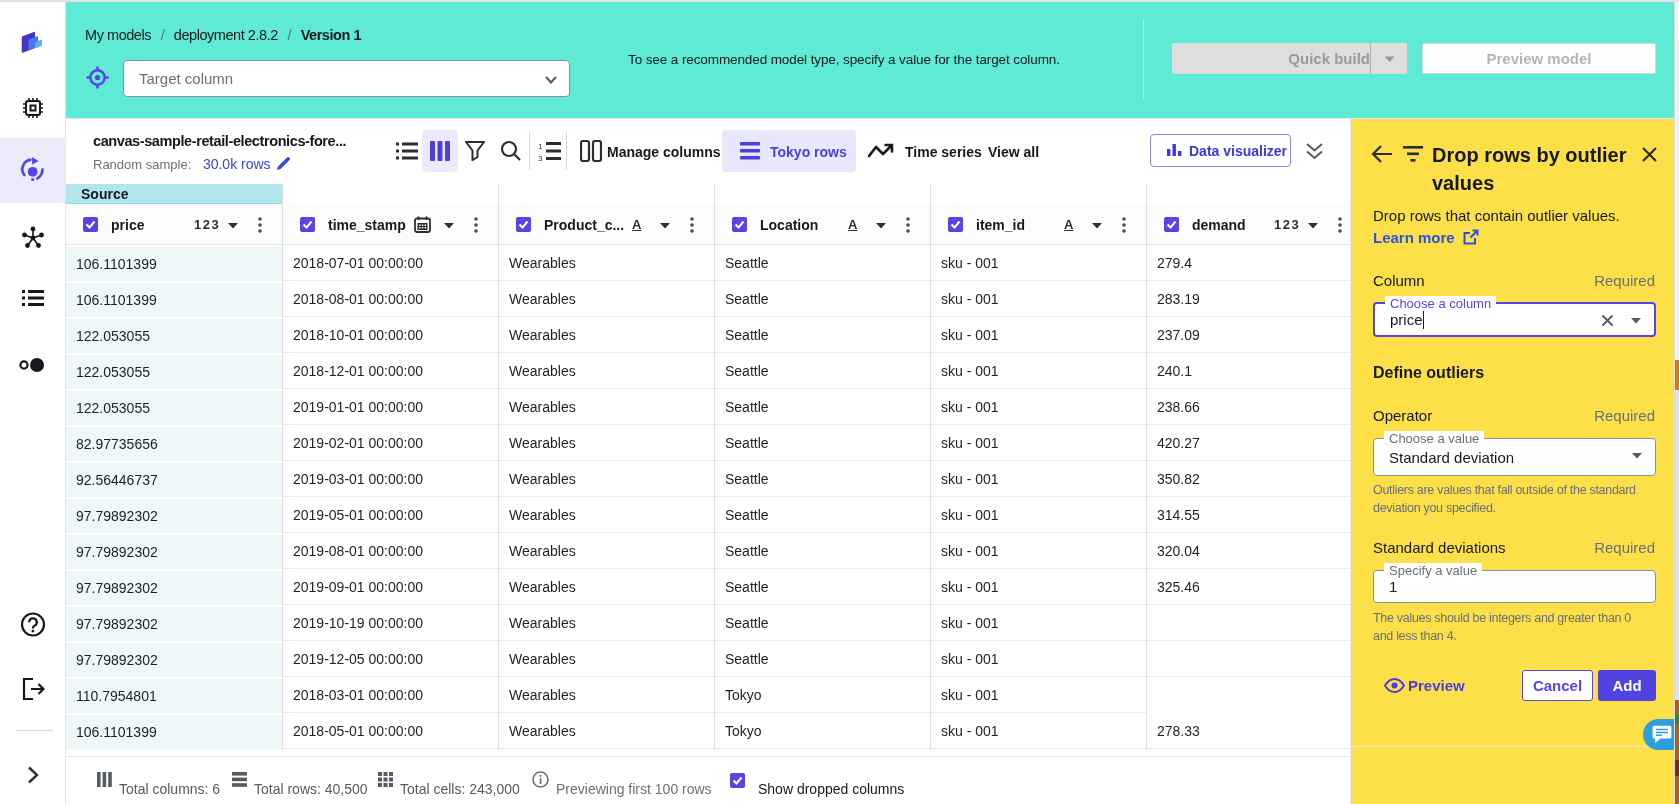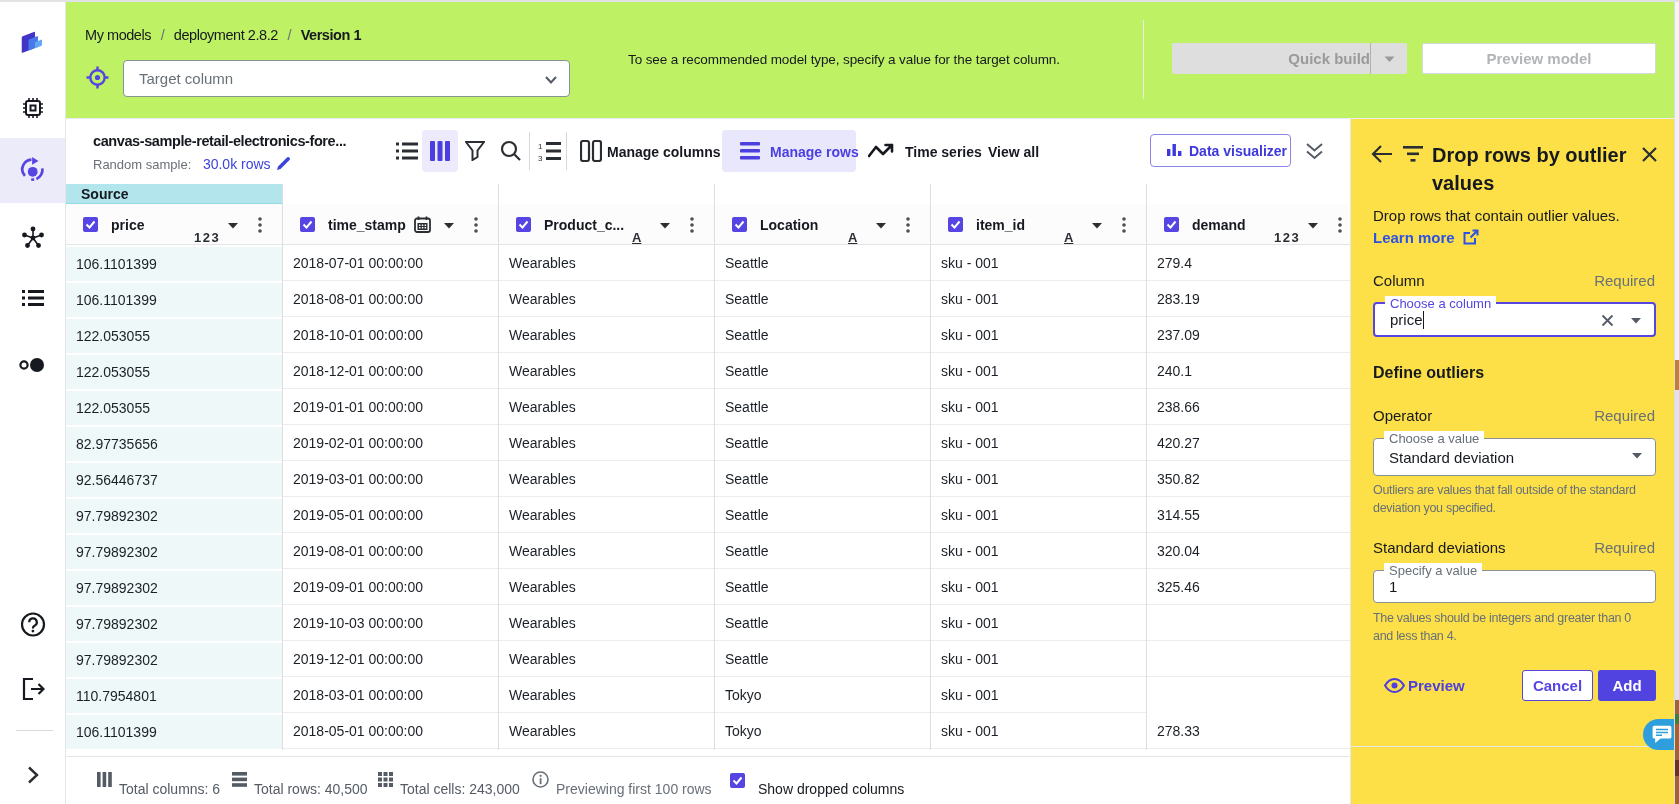--- a/index.html
+++ b/index.html
@@ -5,21 +5,21 @@
 * { margin:0; padding:0; box-sizing:border-box; }
 html,body { width:1679px; height:804px; overflow:hidden; background:#fff;
   font-family:"Liberation Sans", sans-serif; color:#16191f; }
 .abs { position:absolute; }
 
 #sidebar { position:absolute; left:0; top:0; width:66px; height:804px; background:#fff;
   border-right:1px solid #e4e6e8; z-index:5; }
 #sidebar .active { position:absolute; left:0; top:138px; width:65px; height:65px; background:#ecebfa; }
 .sicon { position:absolute; left:50%; transform:translateX(-50%); }
 
-#tophdr { position:absolute; left:66px; top:0; width:1613px; height:119px; background:#bef264;
+#tophdr { position:absolute; left:66px; top:0; width:1613px; height:119px; background:#5eead4;
   border-bottom:1px solid #e9ebed; }
 #crumb { position:absolute; left:19px; top:27px; font-size:14.5px; letter-spacing:-0.45px; color:#16191f; }
 #crumb .sep { color:#687078; margin:0 6px; }
 #crumb b { font-weight:bold; }
 #targetbox { position:absolute; left:57px; top:60px; width:447px; height:37px;
   border:1px solid #879196; border-radius:4px; background:#fff; }
 #targetbox .ph { position:absolute; left:15px; top:9px; font-size:15px; color:#687078; }
 #hdrmsg { position:absolute; left:562px; top:52px; font-size:13.5px; letter-spacing:-0.1px; color:#16191f; }
 #hdrdiv { position:absolute; left:1077px; top:20px; width:1px; height:79px; background:#eaeded; }
 .btn { position:absolute; font-size:15px; font-weight:bold; text-align:center; border-radius:2px; }
@@ -42,21 +42,21 @@
 .col { position:absolute; top:0; height:566px; border-right:1px solid #dcdfe1; }
 #src { position:absolute; left:0; top:0; width:217px; height:20px; background:#b2e5ec; border-bottom:1px solid #93d9e2; }
 #src b { position:absolute; left:15px; top:2px; font-size:14px; color:#16191f; }
 .chead { position:absolute; top:20px; left:0; right:0; height:41px; background:#fcfcfd; border-bottom:1px solid #e2e4e6; }
 .cell { position:absolute; left:0; right:0; height:36px; font-size:14px; color:#1b2026; line-height:36px; padding-left:10px;
   border-bottom:1px solid #ececec; white-space:nowrap; overflow:hidden; }
 .pcell { background:#eef8f9; border-top:2px solid #fff; border-bottom:none; line-height:34px; }
 .cb { position:absolute; width:15px; height:15px; background:#5645e2; border-radius:2px; }
 .cb svg { position:absolute; left:1px; top:1px; }
 .hname { position:absolute; left:45px; top:13px; font-size:14px; font-weight:bold; }
-.htype { position:absolute; top:26px; font-size:13px; font-weight:bold; color:#2a2e33; letter-spacing:1.5px; }
+.htype { position:absolute; top:13px; font-size:13px; font-weight:bold; color:#2a2e33; letter-spacing:1.5px; }
 .kebab { position:absolute; top:13px; color:#4a4f54; }
 
 #footer { position:absolute; left:66px; top:756px; width:1284px; height:48px; background:#fff; border-top:1px solid #e4e6e8; }
 #footer .fi { position:absolute; top:24px; font-size:14px; color:#545b64; }
 
 #panel { position:absolute; left:1350px; top:119px; width:329px; height:685px; background:#fde047;
   border-left:1px solid #e4e6e8; }
 #ptitle { position:absolute; left:81px; top:22px; width:215px; font-size:20px; font-weight:bold; line-height:28px; color:#16191f; }
 #pdesc { position:absolute; left:22px; top:88px; font-size:15px; color:#16191f; }
 #plearn { position:absolute; left:22px; top:110px; font-size:15px; color:#2c51e5; font-weight:bold; }
@@ -216,21 +216,21 @@
   </svg>
   <div class="tlabel" style="left:541px">Manage columns</div>
   <div id="mrows"></div>
   <svg class="abs" style="left:674px;top:23px" width="20" height="18" viewBox="0 0 20 18">
     <g fill="#4b3fe0">
         <rect x="0" y="0" width="20" height="3.6" rx="1"></rect>
         <rect x="0" y="7" width="20" height="3.6" rx="1"></rect>
         <rect x="0" y="14" width="20" height="3.6" rx="1"></rect>
       </g>
   </svg>
-  <div class="tlabel" style="left:704px;color:#4b3fe0">Manage rows</div>
+  <div class="tlabel" style="left:704px;color:#4b3fe0">Tokyo rows</div>
   <svg class="abs" style="left:802px;top:24px" width="26" height="16" viewBox="0 0 26 16">
     <path d="M1 13 L8 4 L15 11 L24 2 M17.5 2 H24 V8.5" fill="none" stroke="#16191f" stroke-width="2.6" stroke-linecap="round" stroke-linejoin="round"></path>
   </svg>
   <div class="tlabel" style="left:839px">Time series</div>
   <div class="tlabel" style="left:922px">View all</div>
   <div id="dv">
     <svg class="abs" style="left:16px;top:9px" width="15" height="15" viewBox="0 0 15 15">
       <g fill="#3d38da">
           <rect x="0" y="5" width="3.4" height="7"></rect>
           <rect x="5.5" y="0" width="3.4" height="12"></rect>
@@ -314,22 +314,22 @@
       <div class="cell " style="top:61px">2018-07-01 00:00:00</div>
       <div class="cell " style="top:97px">2018-08-01 00:00:00</div>
       <div class="cell " style="top:133px">2018-10-01 00:00:00</div>
       <div class="cell " style="top:169px">2018-12-01 00:00:00</div>
       <div class="cell " style="top:205px">2019-01-01 00:00:00</div>
       <div class="cell " style="top:241px">2019-02-01 00:00:00</div>
       <div class="cell " style="top:277px">2019-03-01 00:00:00</div>
       <div class="cell " style="top:313px">2019-05-01 00:00:00</div>
       <div class="cell " style="top:349px">2019-08-01 00:00:00</div>
       <div class="cell " style="top:385px">2019-09-01 00:00:00</div>
-      <div class="cell " style="top:421px">2019-10-03 00:00:00</div>
-      <div class="cell " style="top:457px">2019-12-01 00:00:00</div>
+      <div class="cell " style="top:421px">2019-10-19 00:00:00</div>
+      <div class="cell " style="top:457px">2019-12-05 00:00:00</div>
       <div class="cell " style="top:493px">2018-03-01 00:00:00</div>
       <div class="cell " style="top:529px">2018-05-01 00:00:00</div>
     </div>
     <div class="col" style="left:433px;width:216px">
       <div class="chead">
         <div class="cb" style="left:17px;top:13px">
           <svg width="13" height="13" viewBox="0 0 13 13">
             <path d="M2.5 6.5 L5.5 9.5 L10.5 3.5" fill="none" stroke="#fff" stroke-width="2"></path>
           </svg>
         </div>

